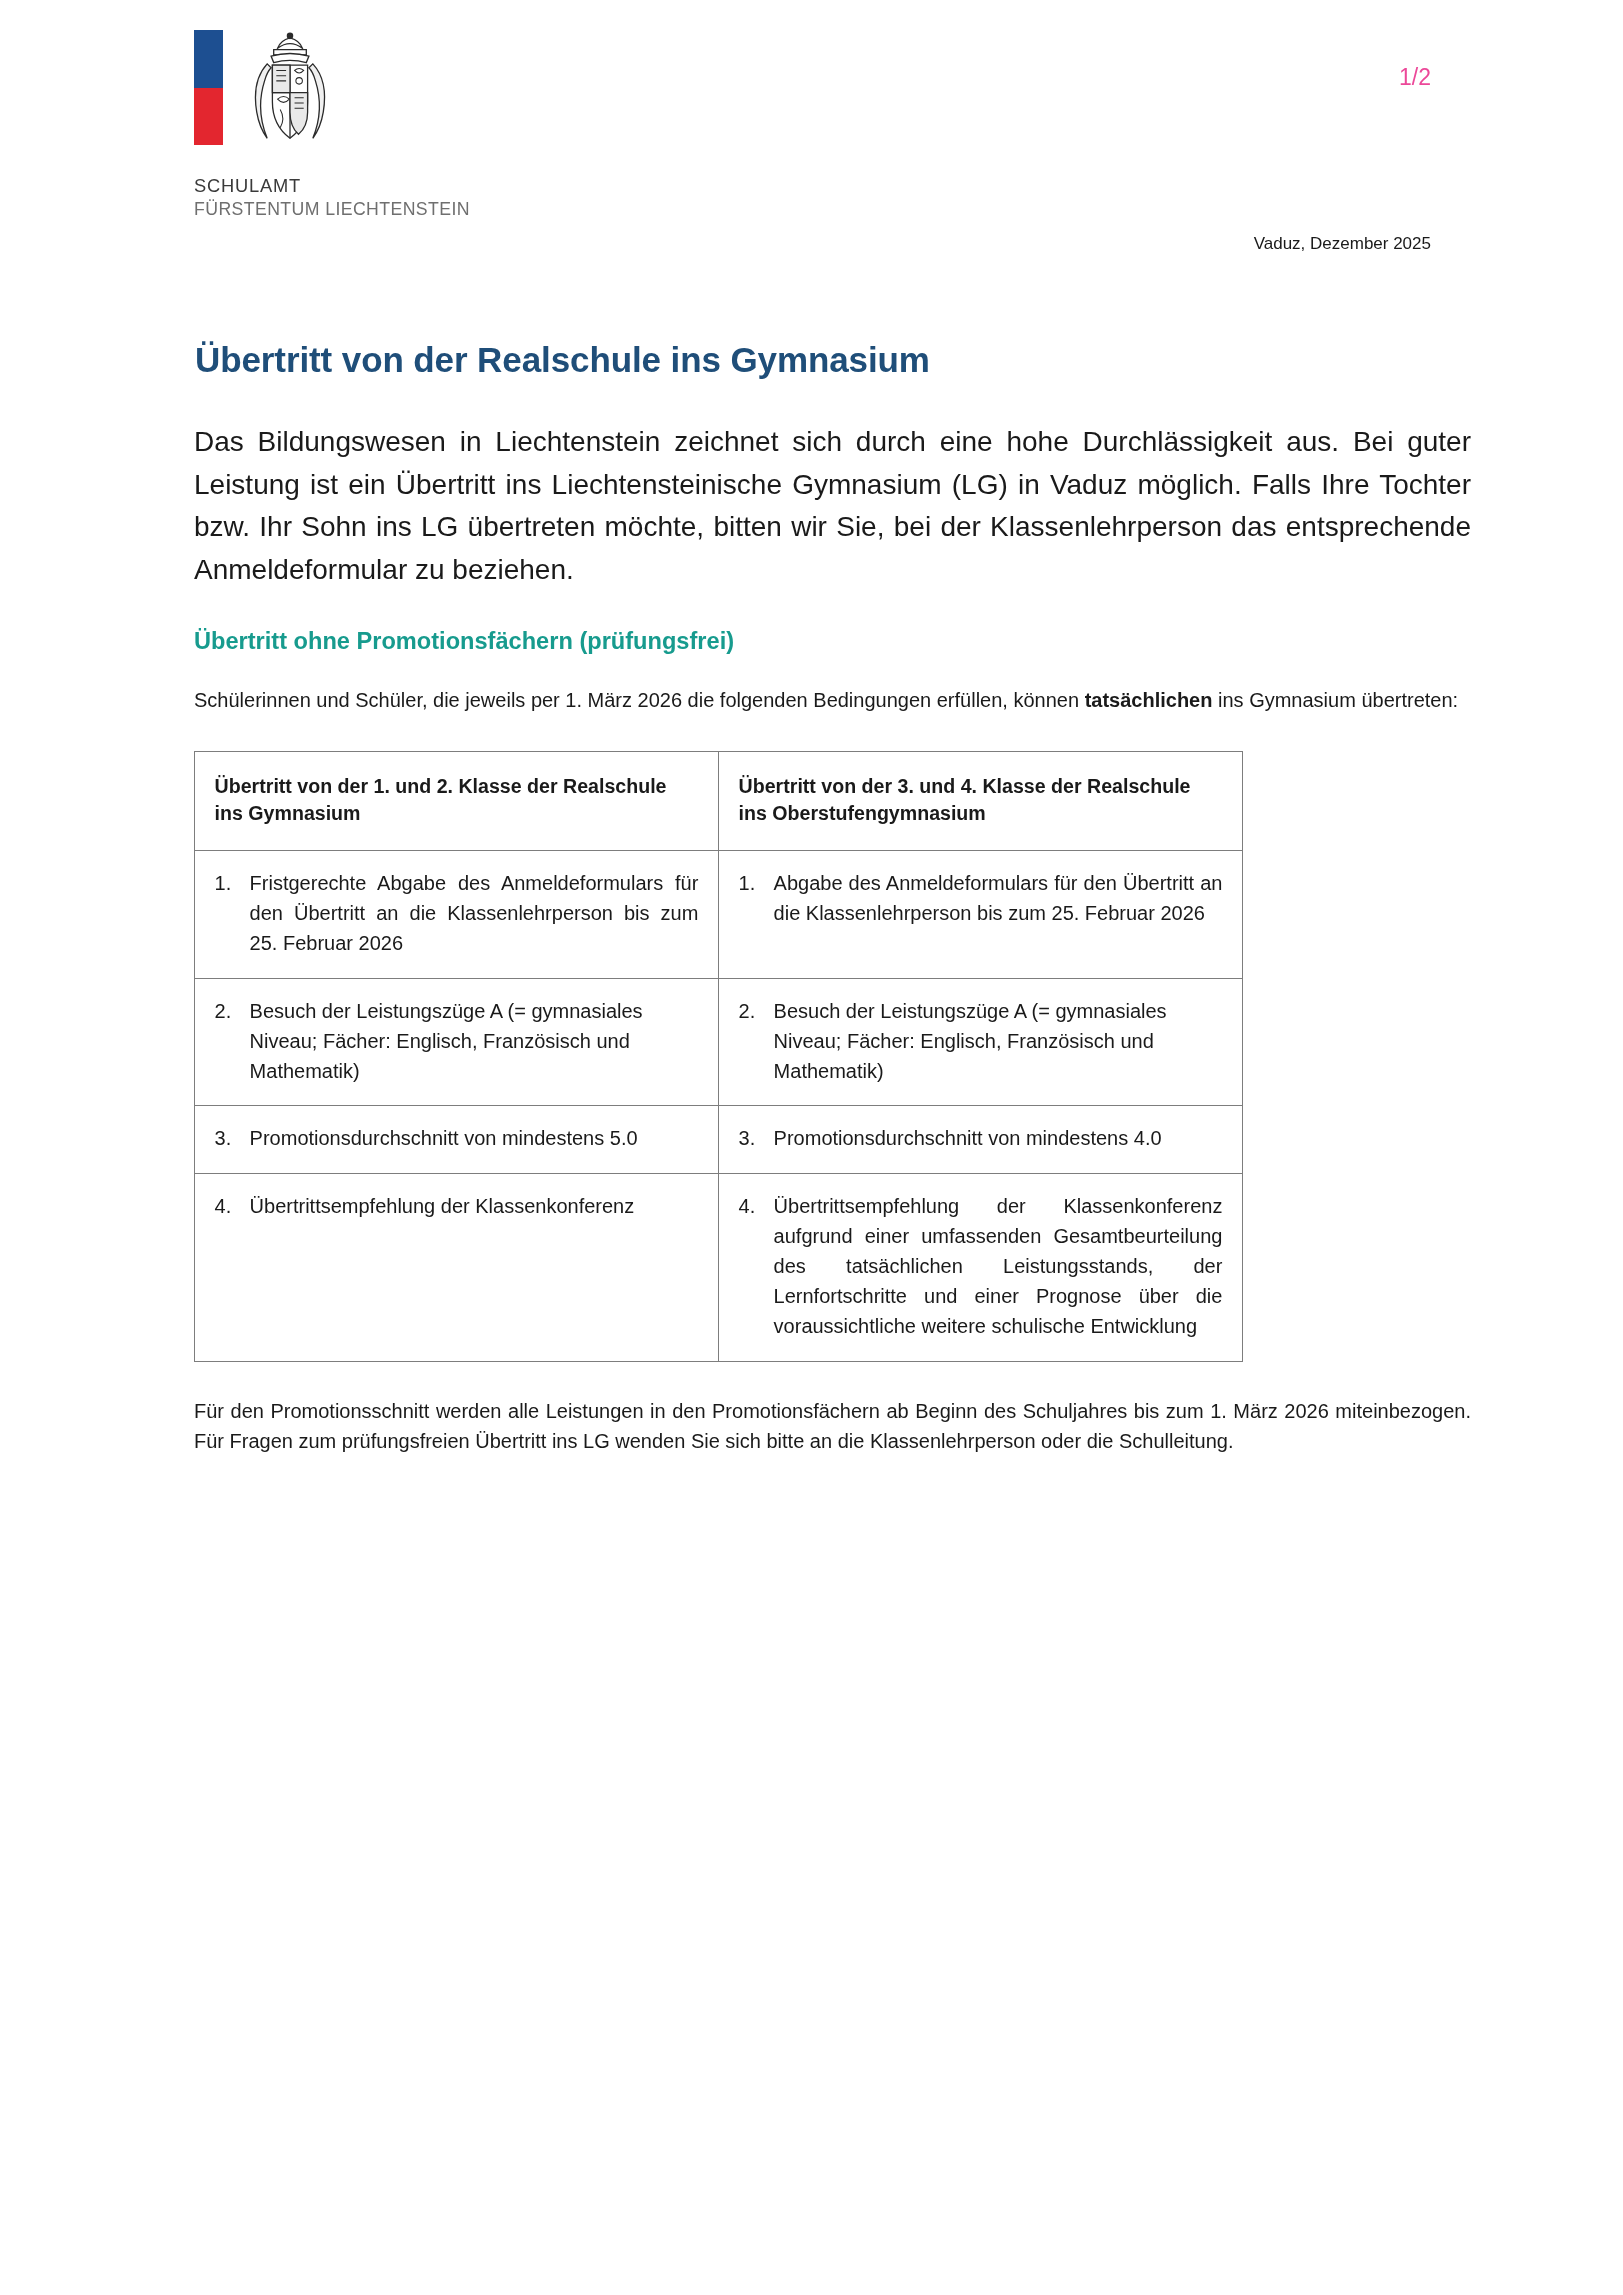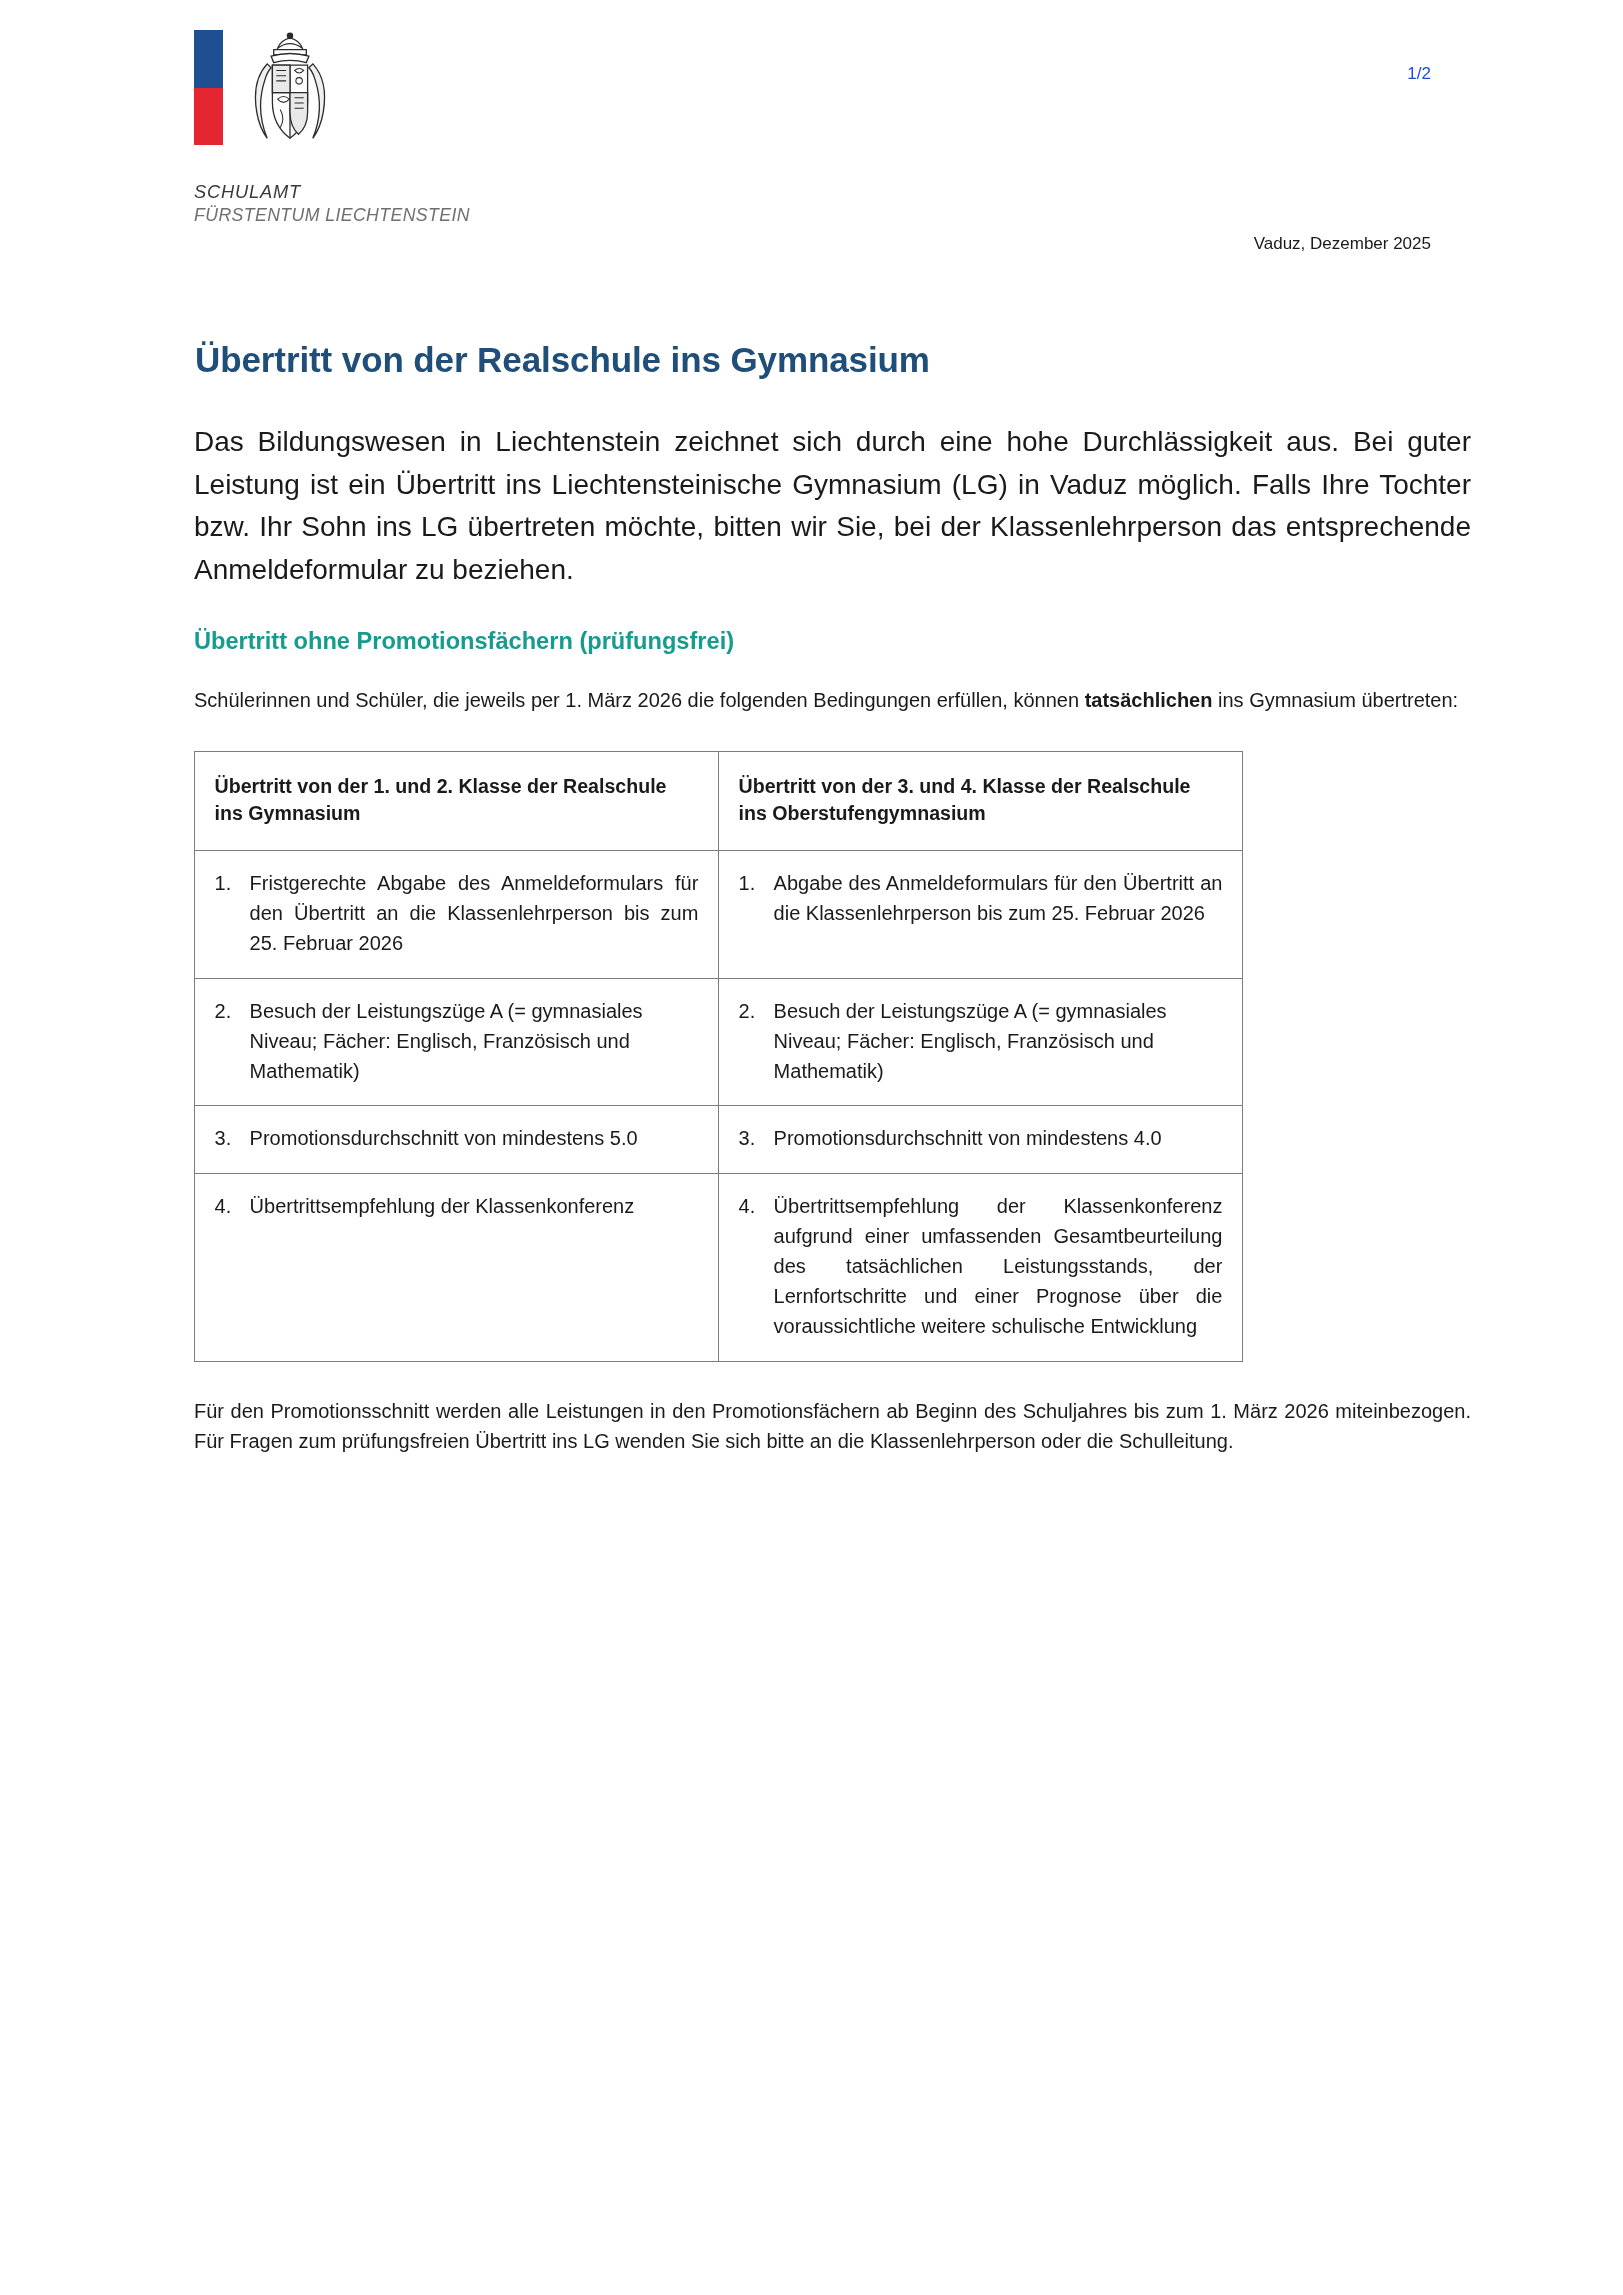--- a/index.html
+++ b/index.html
@@ -54,44 +54,43 @@
   .flag .red  { background: #e3262f; flex: 1; }
 
   .crest {
     width: 98px;
     height: 120px;
     position: relative;
   }
   .crest svg { display:block; }
 
   .logo-text {
-    margin-top: 19px;
+    margin-top: 13px;
     margin-left: 0px;
     line-height: 1.32;
-    font-style: italic;
   }
   .logo-text .l1 {
     font-size: 18.3px;
     letter-spacing: 0.8px;
     color: #3a3a3a;
     font-weight: 400;
   }
   .logo-text .l2 {
     font-size: 17.7px;
     letter-spacing: 0.4px;
     color: #6f6f6f;
     font-weight: 400;
   }
 
   .page-no {
     position: absolute;
     right: 0;
     top: 34px;
-    font-size: 17px;
-    color: #1d4ed8;
+    font-size: 23px;
+    color: #ec4899;
   }
   .place-date {
     position: absolute;
     right: 0;
     top: 204px;
     font-size: 17px;
     color: #1a1a1a;
   }
 
   

